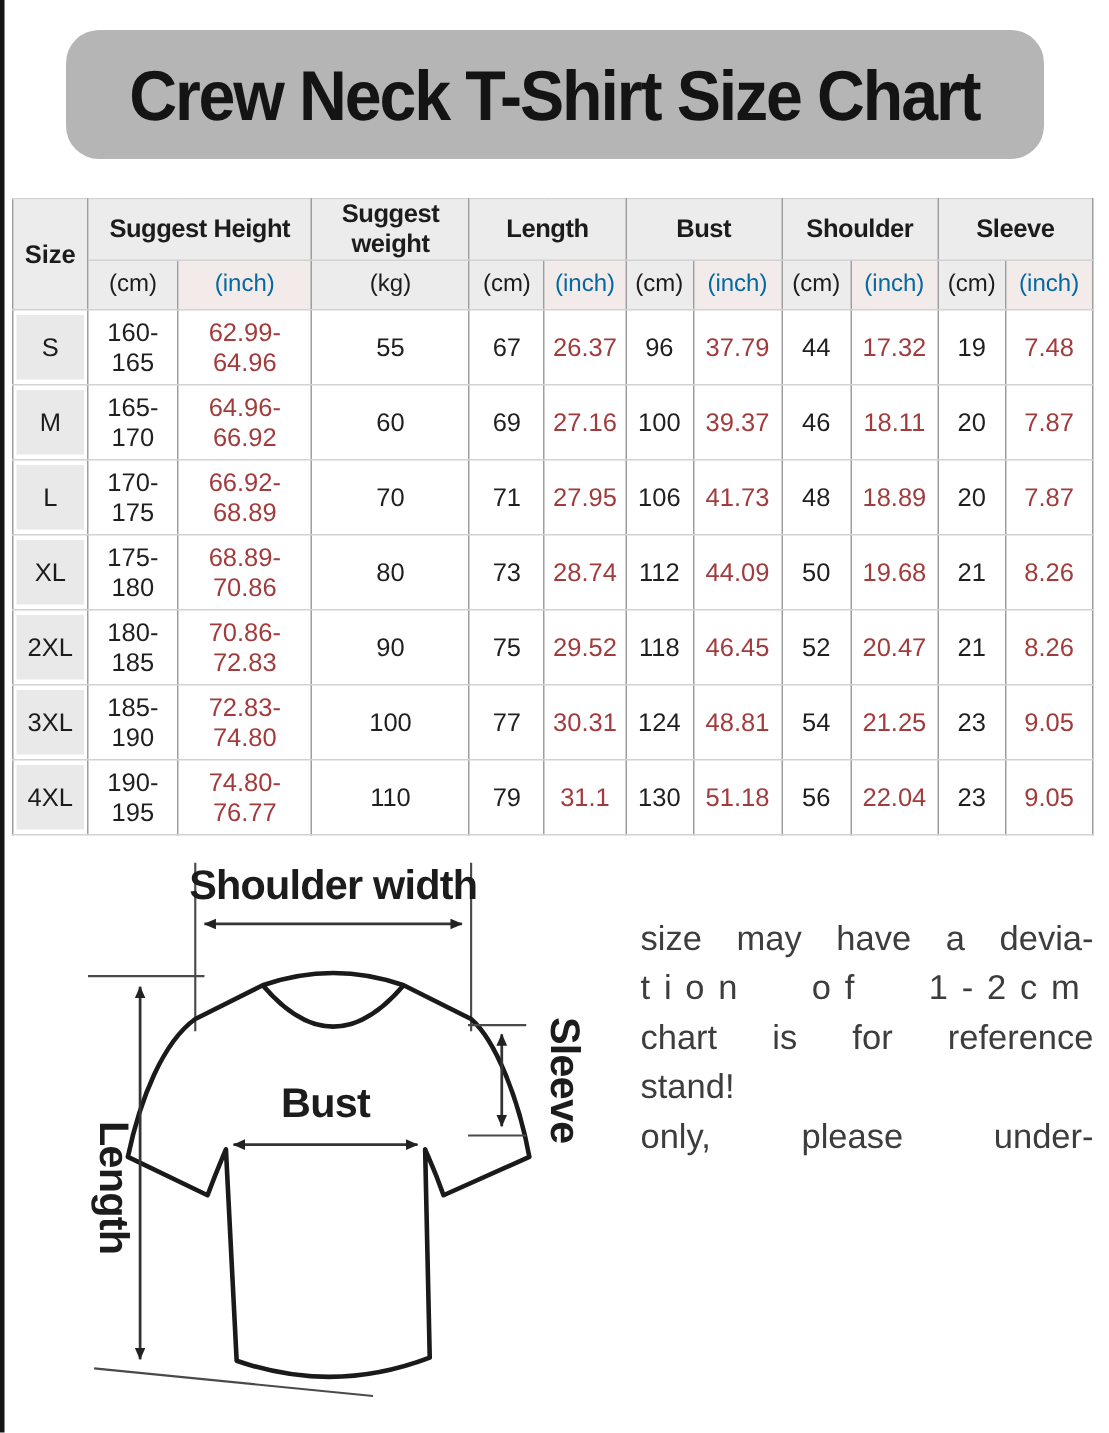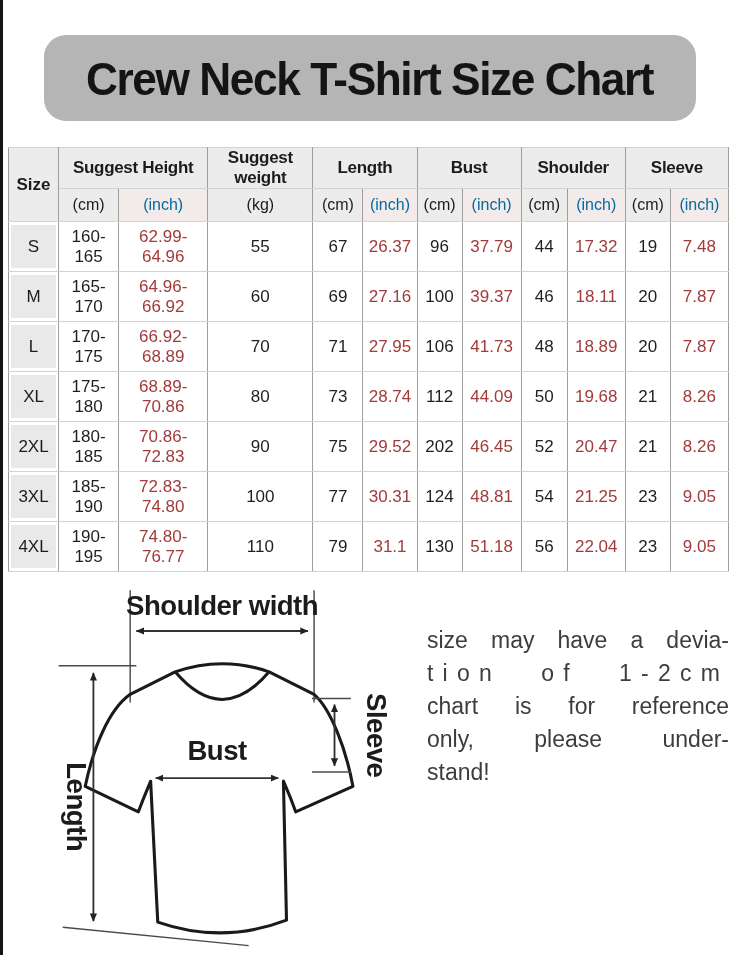--- a/index.html
+++ b/index.html
@@ -1,21 +1,21 @@
 <!DOCTYPE html>
 <html><head>
 <meta charset="utf-8">
 <style>
   * { margin:0; padding:0; box-sizing:border-box; }
   html,body { width:739px; height:955px; background:#ffffff; overflow:hidden;
               font-family:"Liberation Sans", sans-serif; }
   .edge-line { position:absolute; left:0; top:0; width:3px; height:955px; background:#141414; }
 
   
-  .banner { width:652px; height:86px; margin:35px auto 0 auto; background:#b5b5b5;
+  .banner { width:652px; height:86px; margin:20px auto 0 auto; background:#b5b5b5;
             border-radius:22px; display:flex; align-items:center; justify-content:center; }
   .banner h1 { font-size:47px; font-weight:700; color:#141414; letter-spacing:-1.5px;
                transform:scaleX(0.94); white-space:nowrap; }
 
   
   table { border-collapse:collapse; table-layout:fixed; width:721px; margin:26px 0 0 8px; }
   th, td { border-left:1px solid #9e9e9e; border-right:1px solid #9e9e9e;
            border-top:1px solid #d2d2d2; border-bottom:1px solid #d2d2d2;
            text-align:center; vertical-align:middle; overflow:hidden; }
   thead th { background:#ececec; color:#1c1c1c; }
@@ -160,21 +160,21 @@
     </tr>
     <tr>
       <td class="sizecell">
           <span class="size-chip">2XL</span>
         </td>
       <td>180-185</td>
       <td class="red">70.86-72.83</td>
       <td>90</td>
       <td>75</td>
       <td class="red">29.52</td>
-      <td>202</td>
+      <td>118</td>
       <td class="red">46.45</td>
       <td>52</td>
       <td class="red">20.47</td>
       <td>21</td>
       <td class="red">8.26</td>
     </tr>
     <tr>
       <td class="sizecell">
           <span class="size-chip">3XL</span>
         </td>
@@ -238,16 +238,16 @@
       <line class="thin" x1="284" y1="184" x2="322" y2="184"></line>
       <line class="meas" x1="306" y1="118" x2="306" y2="178" marker-start="url(#ah)" marker-end="url(#ah)"></line>
       <text class="dlabel" x="338" y="148" text-anchor="middle" transform="rotate(90 338 148)">Sleeve</text>
     </svg>
   </div>
 
   <div class="disclaimer">
     <div class="dline">size may have a devia-</div>
     <div class="dline spread">tion of 1-2cm</div>
     <div class="dline">chart is for reference</div>
+    <div class="dline last">stand!</div>
     <div class="dline">only, please under-</div>
-    <div class="dline last">stand!</div>
   </div>
 </div>
 
 </body></html>

